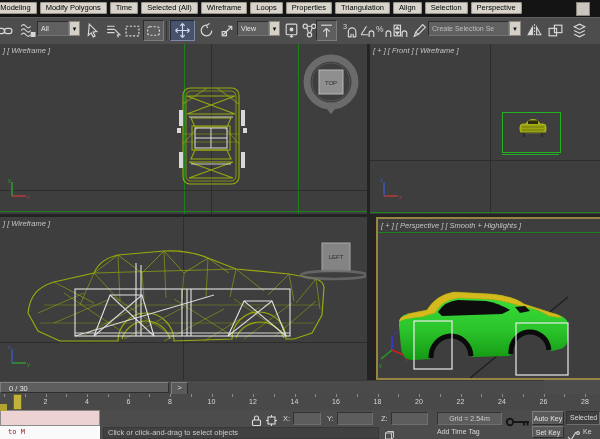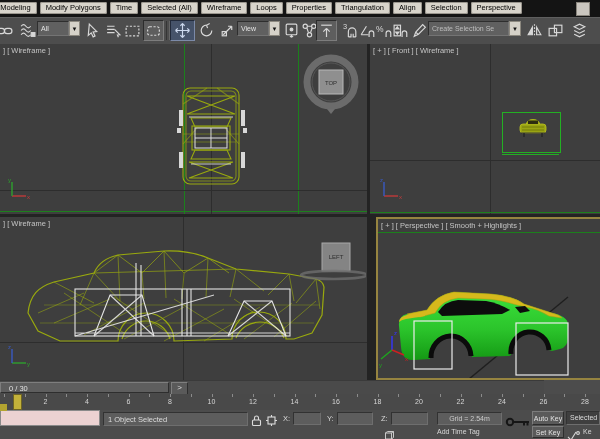--- a/index.html
+++ b/index.html
@@ -25,21 +25,21 @@
   .active-move svg{stroke:#cdd9ee;}
   .tsep{position:absolute;top:3px;width:2px;height:19px;border-left:1px solid #353535;border-right:1px solid #666;}
   .combo{position:absolute;top:3px;height:15px;display:flex;}
   .combo .cfield{background:#606060;border:1px solid;border-color:#2e2e2e #747474 #747474 #2e2e2e;
     color:#e4e4e4;font-size:7px;line-height:13px;padding:0 3px;overflow:hidden;white-space:nowrap;}
   .combo .cbtn{width:11px;background:#d5d1c8;border:1px solid #8c887f;color:#111;font-size:6px;
     display:flex;align-items:center;justify-content:center;}
   
   #viewports{position:absolute;left:0;top:44px;width:600px;height:336px;background:#232323;}
   .vp{position:absolute;background:#3e3e3e;overflow:hidden;}
-  .vplabel{position:absolute;left:3px;top:2px;color:#c4c4c4;font-size:7.5px;white-space:nowrap;z-index:5;}
+  .vplabel{position:absolute;left:3px;top:2px;color:#c4c4c4;font-size:7.5px;white-space:nowrap;z-index:5;font-style:italic;}
   .gline-v{position:absolute;top:0;width:1px;height:100%;background:var(--grid-green,#1c801c);}
   .gline-h{position:absolute;left:0;height:1px;width:100%;background:var(--grid-green,#1c801c);}
   .axline-v{position:absolute;top:0;width:1px;height:100%;background:#2d2d2d;}
   .axline-h{position:absolute;left:0;height:1px;width:100%;background:#2d2d2d;}
   .cube-label{font-size:6px;fill:#2e2e2e;font-family:"Liberation Sans",sans-serif;}
   
   #tslider{position:absolute;left:0;top:380px;width:544px;height:14px;background:#4a4a4a;border-top:1px solid #3a3a3a;}
   #tslider-handle{position:absolute;left:0;top:1px;width:169px;height:11px;background:#5e5e5e;
     border:1px solid;border-color:#7e7e7e #2e2e2e #2e2e2e #7e7e7e;color:#e0e0e0;font-size:7.5px;line-height:11px;padding-left:8px;box-sizing:border-box;}
   #tslider-next{position:absolute;left:171px;top:1px;width:15px;height:11px;background:#5a5a5a;
@@ -425,22 +425,23 @@
       <div class="tlabel" style="left: 419px;">20</div>
       <div class="tlabel" style="left: 460.5px;">22</div>
       <div class="tlabel" style="left: 502px;">24</div>
       <div class="tlabel" style="left: 543.5px;">26</div>
       <div class="tlabel" style="left: 585px;">28</div>
     </div>
   <div id="ruler-corner"></div>
 
   <div id="statusbar">
     <div id="listener-macro"></div>
-
-    <div id="status-field" class="sunken">1 Object Selected</div>
+    <div id="listener-line">to M</div>
+
+    <div id="prompt-field">Click or click-and-drag to select objects</div>
 
     <div class="abs" style="left:250px;top:3px">
       <svg width="13" height="13" viewBox="0 0 13 13" style="stroke:#dcdcdc;fill:none;stroke-width:1.1">
         <rect x="2.5" y="6" width="8" height="5.5" rx="1"></rect>
           <path d="M4.5 6 V4 a2 2 0 0 1 4 0 V6"></path>
         </svg></div>
     <div class="abs" style="left:265px;top:3px">
       <svg width="13" height="13" viewBox="0 0 13 13" style="stroke:#dcdcdc;fill:none;stroke-width:1.1">
         <rect x="3" y="3" width="7" height="7"></rect>
           <path d="M6.5 1 v2 M6.5 10 v2 M1 6.5 h2 M10 6.5 h2"></path>

